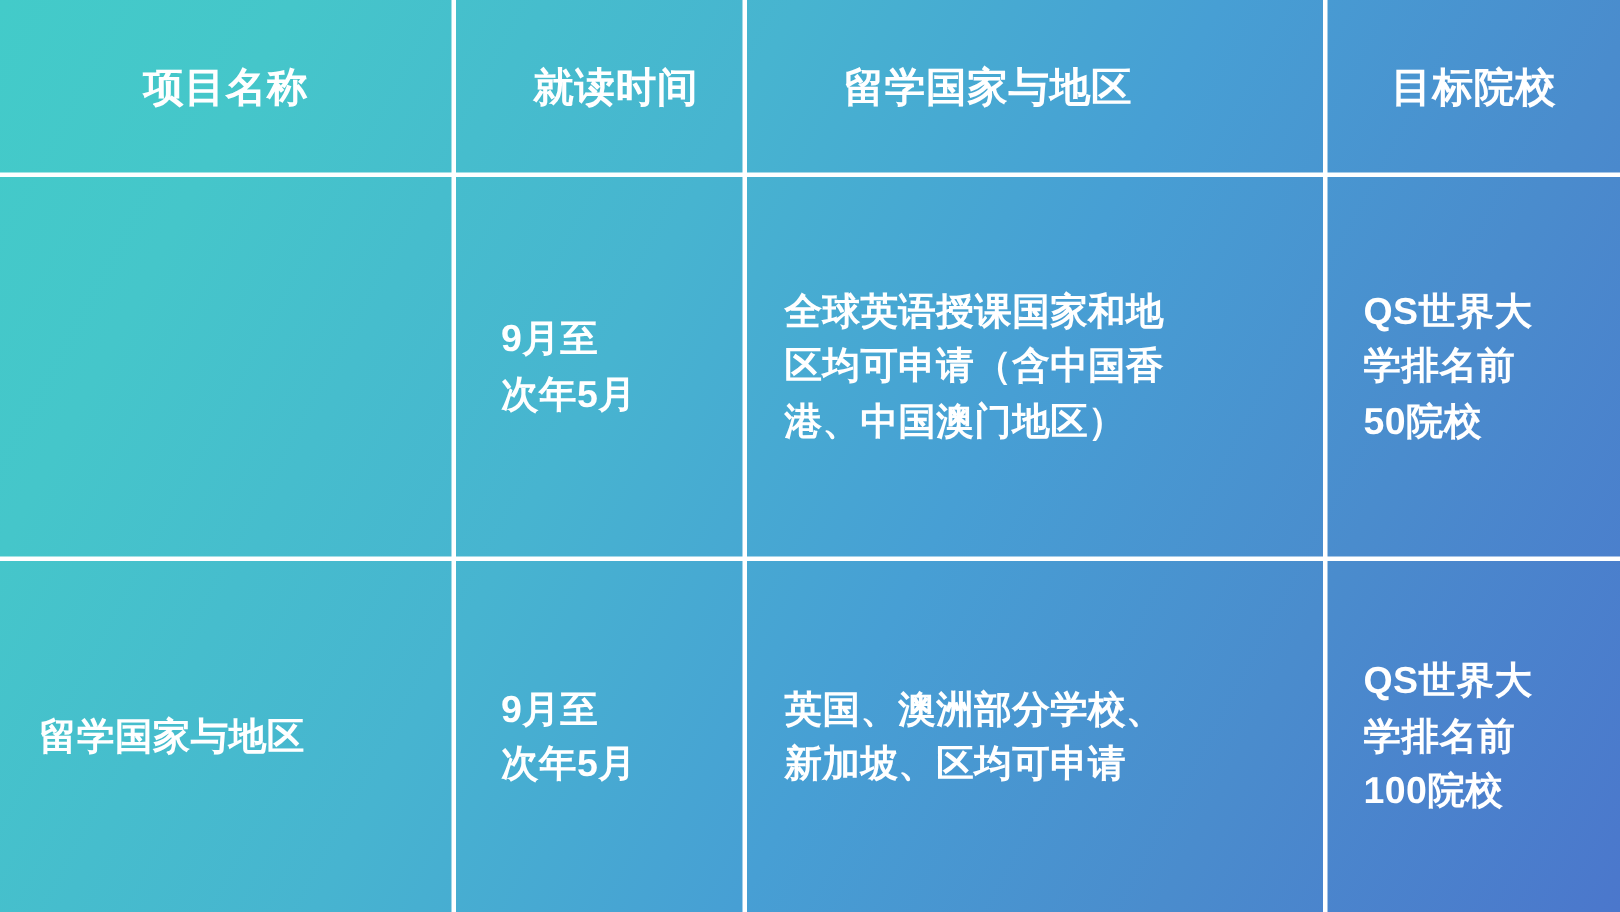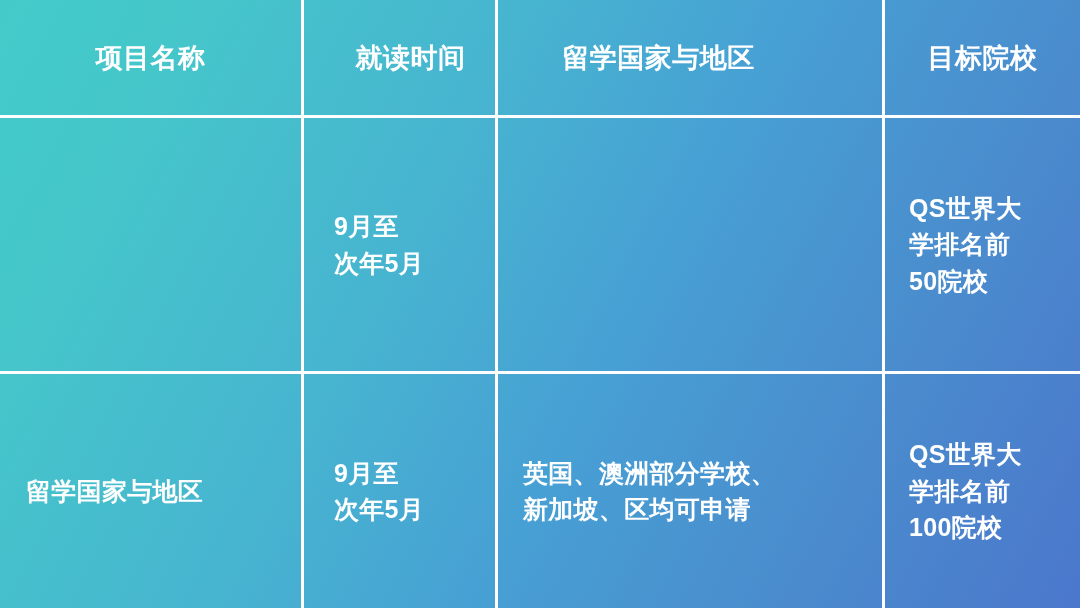--- a/index.html
+++ b/index.html
@@ -110,20 +110,25 @@
     <span class="cell-text">留学国家与地区</span>
   </div>
   <div class="cell header-cell col4">
     <span class="cell-text">目标院校</span>
   </div>
 
   <div class="cell body-cell col2 row1">
     <span class="cell-text">9月至
 次年5月</span>
   </div>
+  <div class="cell body-cell col3 row1">
+    <span class="cell-text">全球英语授课国家和地
+区均可申请（含中国香
+港、中国澳门地区）</span>
+  </div>
   <div class="cell body-cell col4 row1">
     <span class="cell-text">QS世界大
 学排名前
 50院校</span>
   </div>
 
   <div class="cell body-cell col1 row2">
     <span class="cell-text">留学国家与地区</span>
   </div>
   <div class="cell body-cell col2 row2">

